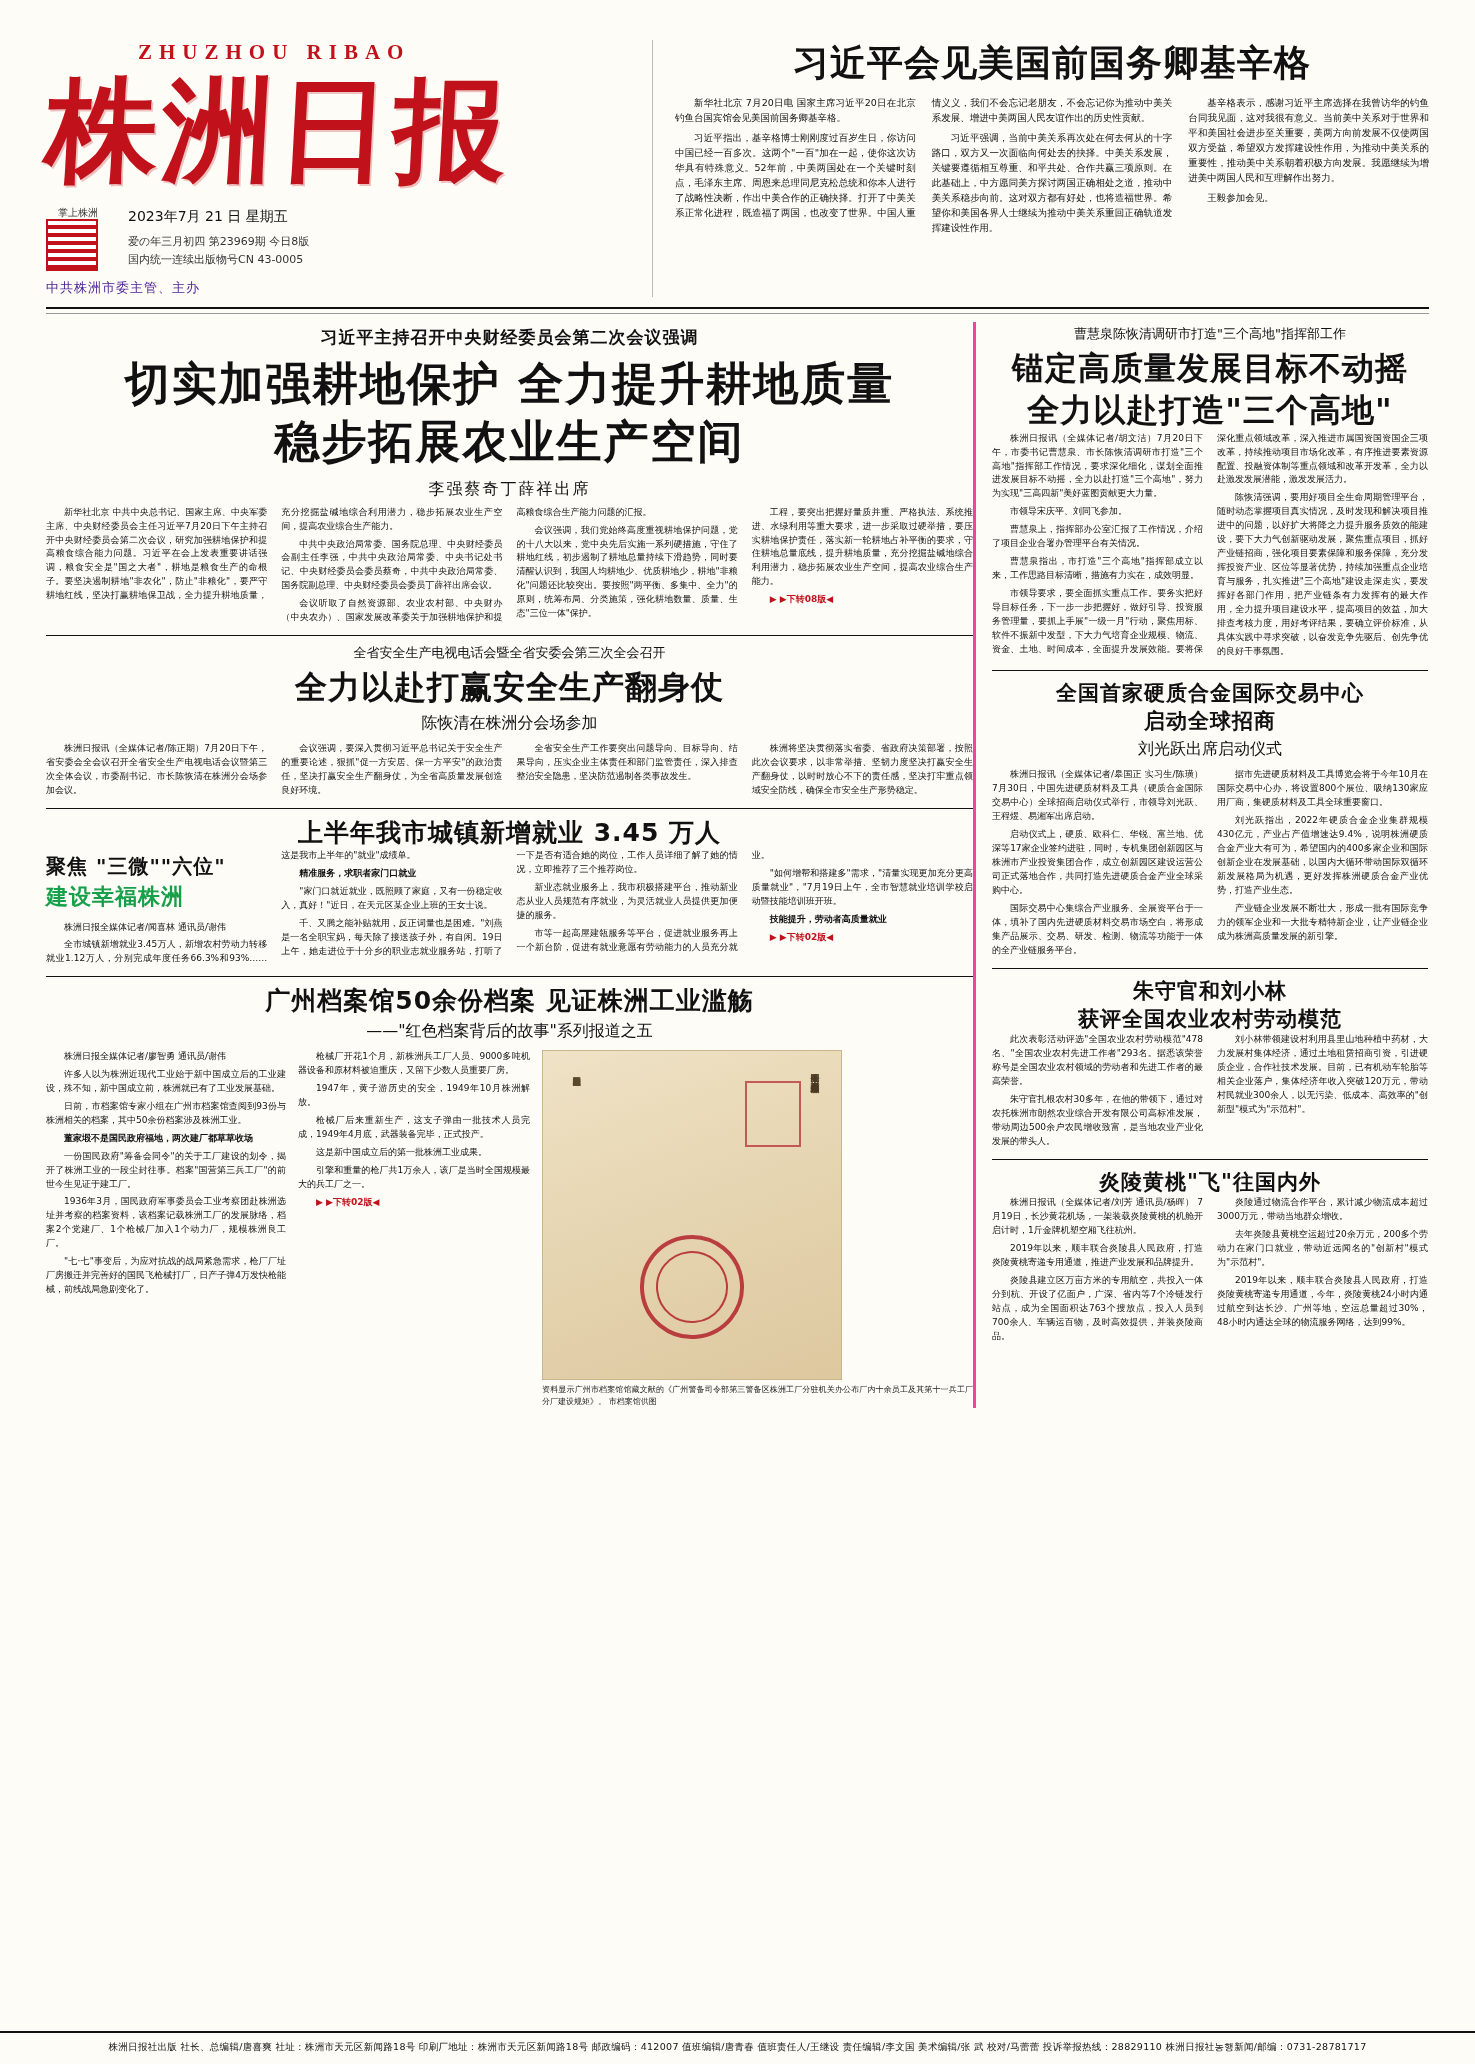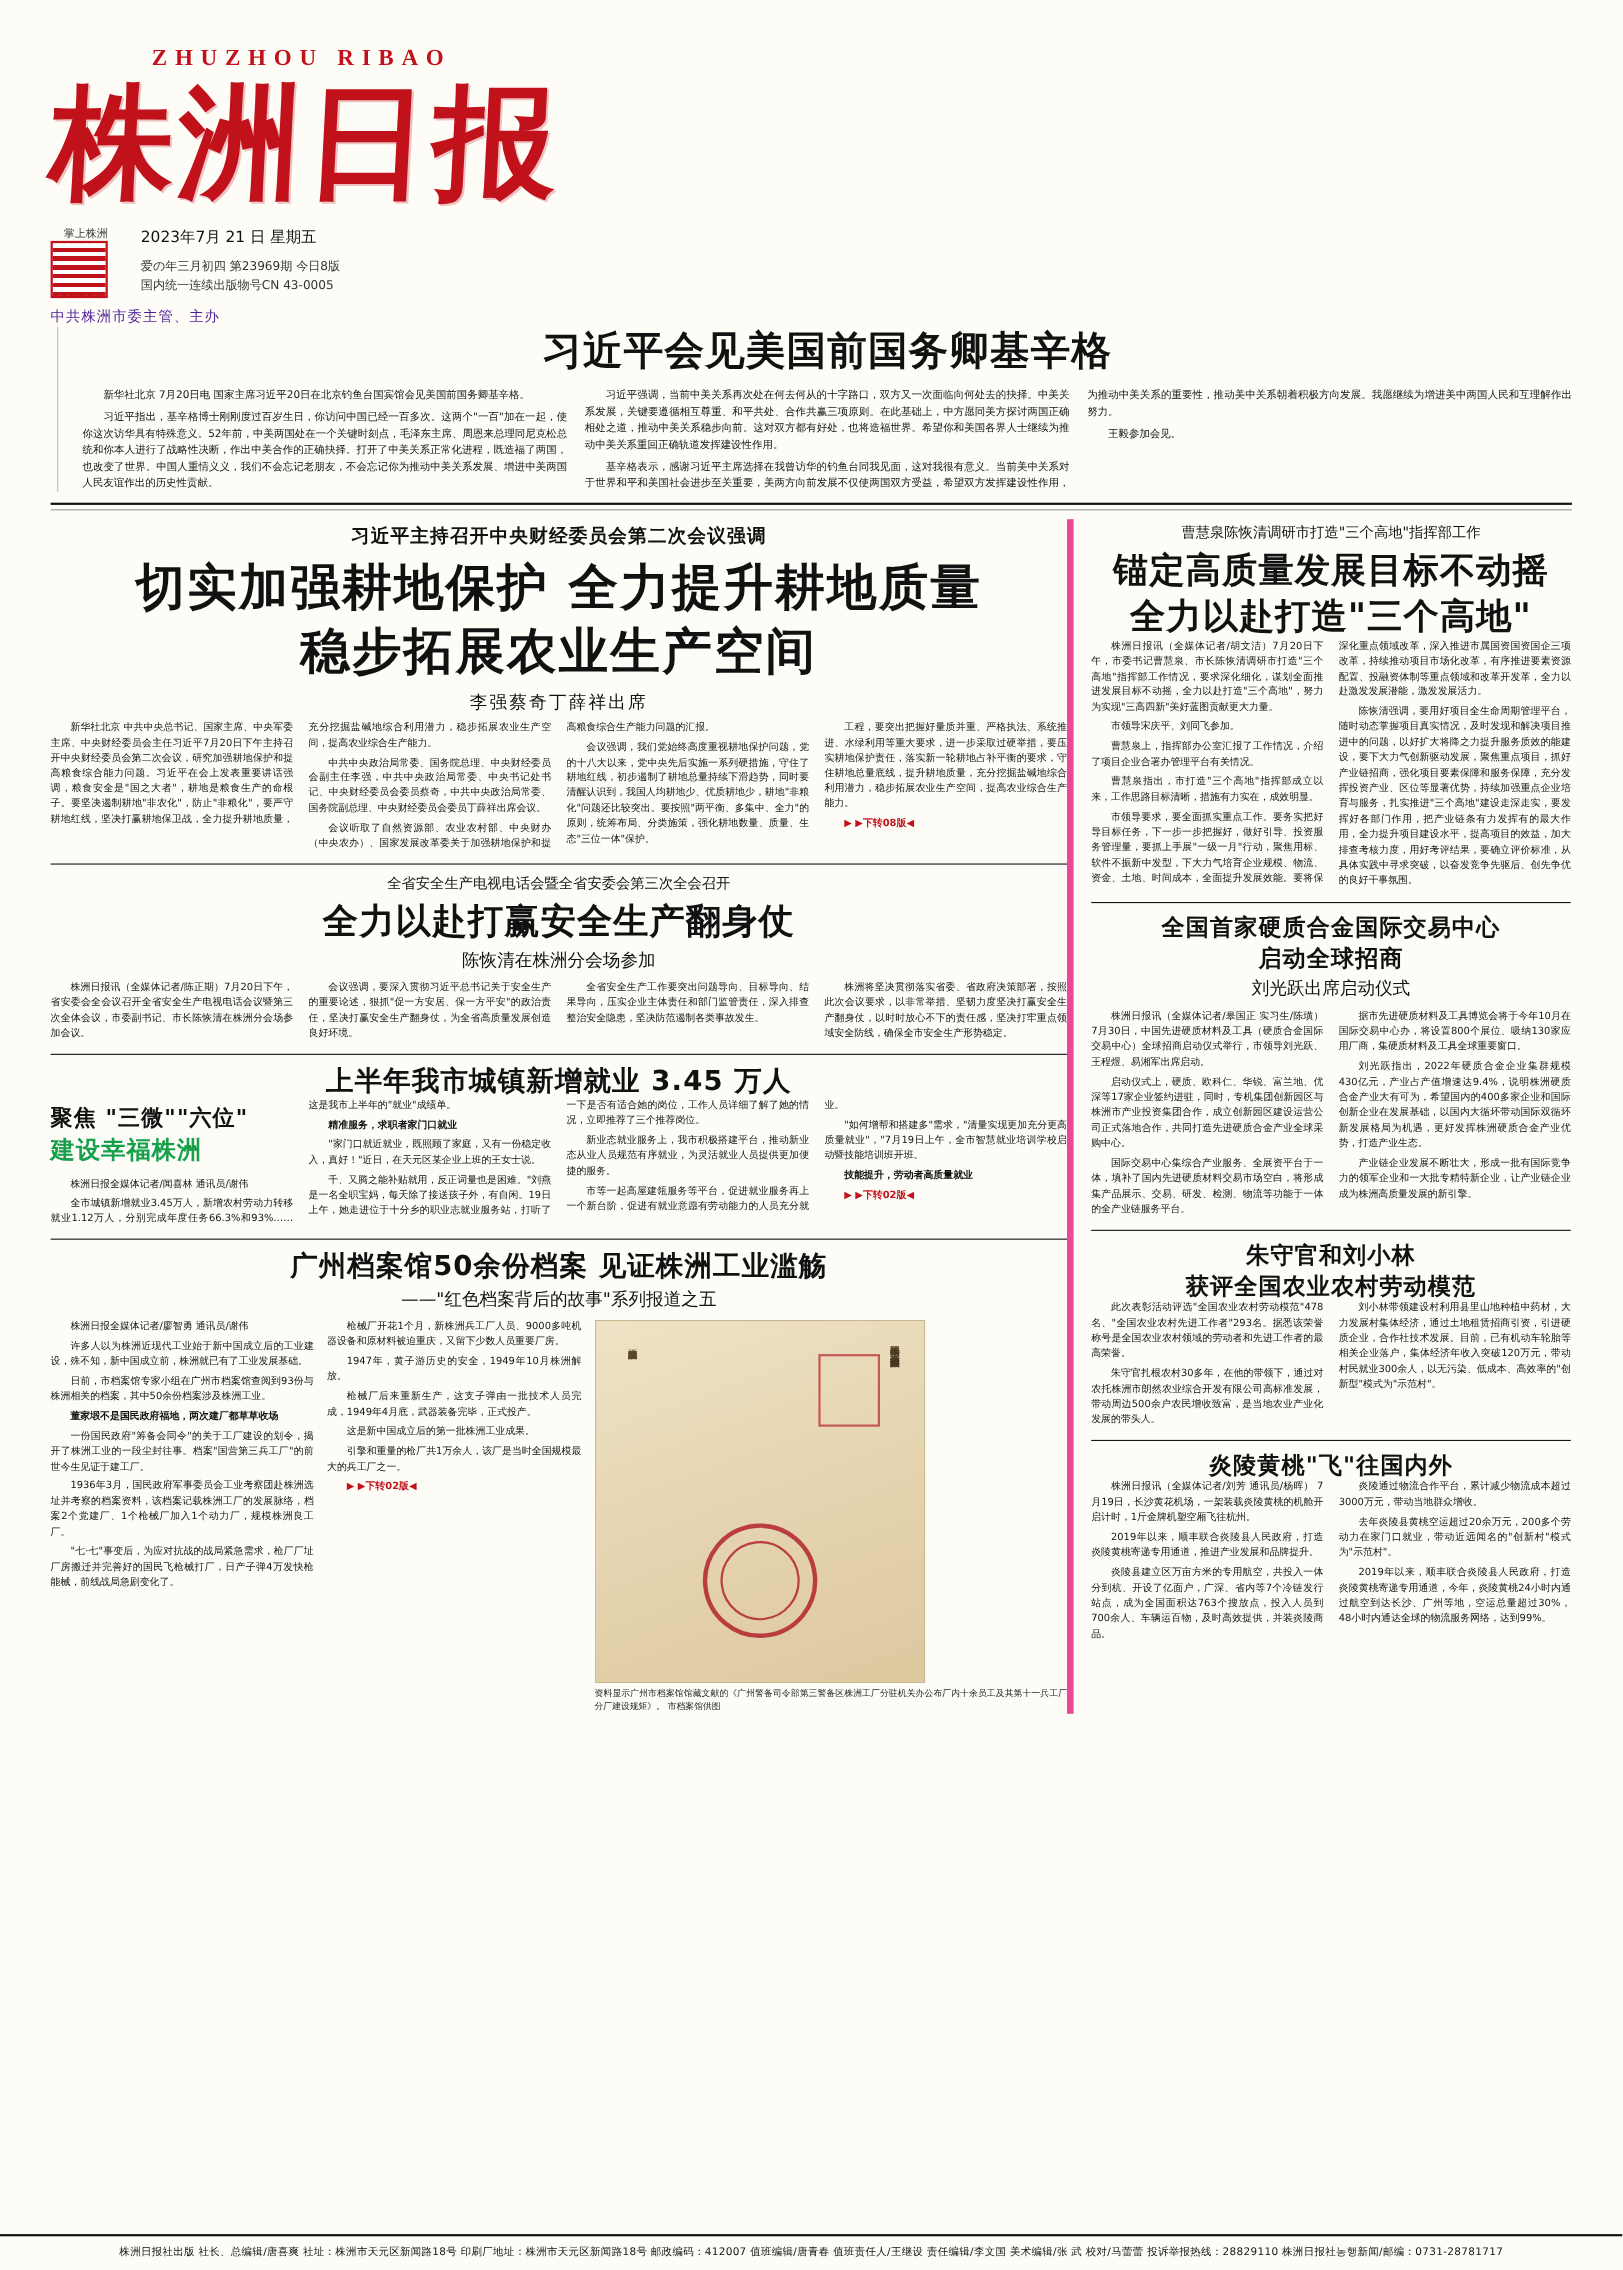--- a/index.html
+++ b/index.html
@@ -7,21 +7,21 @@
     width:1475px;height:2064px;
     background:#fdfcf7;
     font-family:"DejaVu Sans","Liberation Sans",sans-serif;
     color:#111;
     position:relative;
     overflow:hidden;
   }
   .page{position:relative;width:1475px;height:2064px;padding:0;box-sizing:border-box;}
 
   
-  .masthead{display:flex;padding:40px 46px 0 46px;box-sizing:border-box;flex-direction:column;}
+  .masthead{display:flex;padding:40px 46px 0 46px;box-sizing:border-box;}
   .mh-left{width:600px;position:relative;}
   .mh-pinyin{font-family:"Liberation Serif",serif;font-size:21px;letter-spacing:7px;color:#c1121b;font-weight:bold;padding-left:92px;}
   .mh-title{
     font-family:"DejaVu Serif","Liberation Serif",serif;
     font-weight:bold;color:#c1121b;font-size:112px;line-height:1.12;
     letter-spacing:4px;margin-top:2px;
     text-shadow:2px 2px 0 rgba(193,18,27,.25);
     transform:skewX(-3deg);
   }
   .mh-info{display:flex;align-items:flex-start;margin-top:14px;font-size:11px;line-height:1.5;}
@@ -38,21 +38,21 @@
   .mh-right{flex:1;padding-left:22px;border-left:1px solid #bbb;margin-left:6px;}
   .lead-title{font-size:36px;font-weight:bold;letter-spacing:1px;text-align:center;line-height:1.25;margin-bottom:10px;}
   .lead-body{column-count:3;column-gap:16px;font-size:9.5px;line-height:1.58;text-align:justify;color:#111;}
   .lead-body p{margin:0 0 5px 0;text-indent:2em;}
 
   hr.rule{border:none;border-top:2px solid #111;margin:10px 46px 0 46px;}
   hr.thin{border:none;border-top:1px solid #999;margin:4px 46px 0 46px;}
 
   
   .main{display:flex;padding:0 46px;box-sizing:border-box;margin-top:8px;}
-  .col-left{width:930px;box-sizing:border-box;border-right:6px solid #ec4899;}
+  .col-left{width:930px;box-sizing:border-box;border-right:3px solid #ec4899;}
   .col-right{width:452px;padding-left:16px;box-sizing:border-box;}
 
   .kicker{font-size:17px;text-align:center;font-weight:bold;letter-spacing:1px;margin:4px 0 6px;}
   .kicker-sm{font-size:13px;text-align:center;margin:3px 0 5px;color:#111;}
   .head-xl{font-size:45px;font-weight:bold;text-align:center;line-height:1.28;letter-spacing:2px;}
   .head-l{font-size:32px;font-weight:bold;text-align:center;line-height:1.3;letter-spacing:1px;}
   .head-m{font-size:25px;font-weight:bold;text-align:center;line-height:1.3;letter-spacing:1px;}
   .head-s{font-size:21px;font-weight:bold;text-align:center;line-height:1.35;letter-spacing:1px;}
   .byline{font-size:16px;text-align:center;margin:8px 0 6px;letter-spacing:2px;}
   .subline{font-size:16px;text-align:center;margin:4px 0 8px;}

